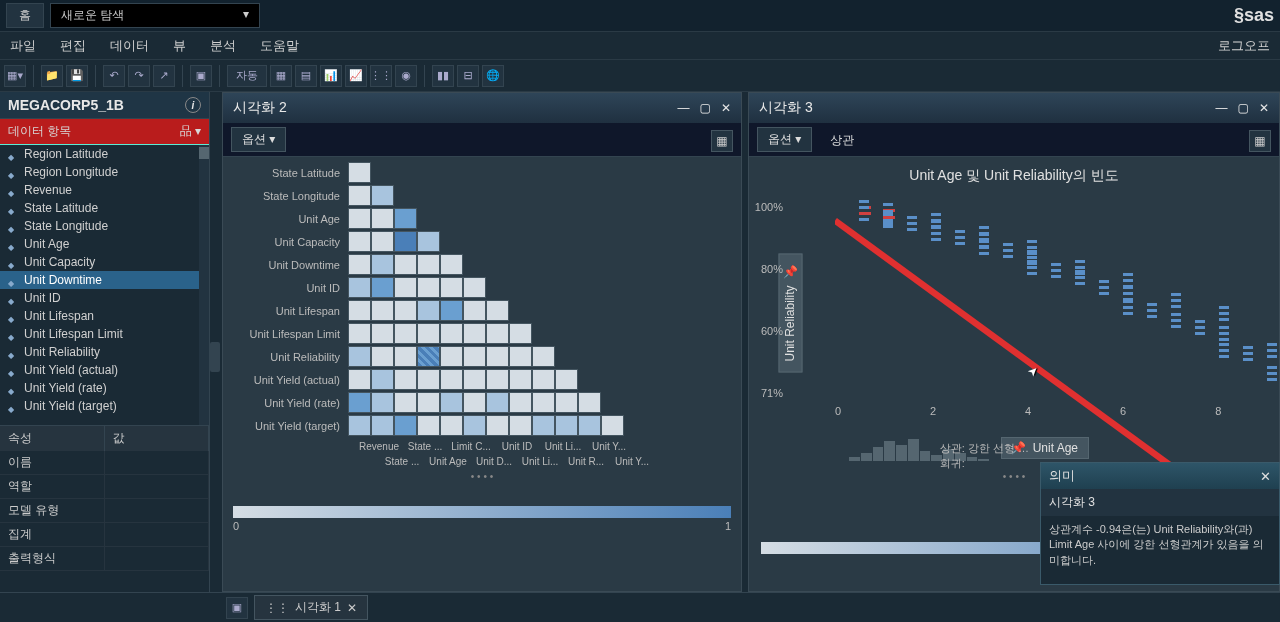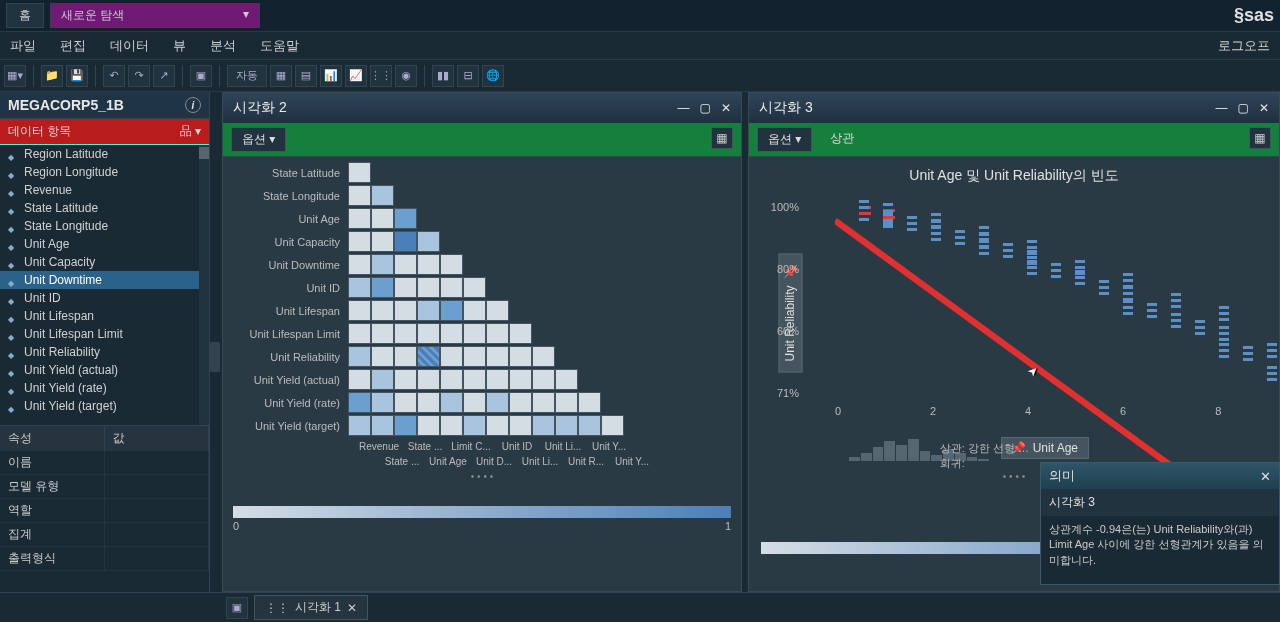--- a/index.html
+++ b/index.html
@@ -22,21 +22,21 @@
   border-bottom: 1px solid #2a3a45;
 }
 .home-btn {
   background: #223340;
   padding: 3px 12px;
   border: 1px solid #334450;
   font-size: 12px;
   color: #ccc;
 }
 .explore-dd {
-  background: #701a75;
+  background: #000000;
   padding: 3px 10px;
   margin-left: 6px;
   border: 1px solid #334450;
   width: 210px;
   display: flex;
   justify-content: space-between;
   color: #ccc;
 }
 .logo {
   margin-left: auto;
@@ -205,24 +205,24 @@
   padding: 6px 10px;
   font-size: 14px;
   color: #e8e8e8;
   display: flex;
   align-items: center;
   justify-content: space-between;
 }
 .win-ctrls { display: flex; gap: 10px; }
 .win-ctrls span { cursor: pointer; font-size: 12px; }
 .viz-toolbar {
-  background: #15803d;
+  background: #0f172a;
   padding: 4px 8px;
   display: flex;
-  align-items: flex-start;
+  align-items: flex-end;
   gap: 8px;
   border-bottom: 1px solid #334450;
 }
 .opt-btn {
   background: #223340;
   padding: 3px 10px;
   border: 1px solid #445560;
   color: #ddd;
 }
 .corr-tab {
@@ -334,21 +334,21 @@
 .y-axis-lbl .pin { display: inline-block; transform: rotate(90deg); }
 .y-ticks {
   position: absolute;
   left: 50px; top: 10px;
   height: 200px;
 }
 .ytick {
   position: absolute;
   font-size: 11px;
   color: #bbb;
-  right: 0;
+  right: 16px;
 }
 .plot {
   position: absolute;
   left: 86px; right: 12px;
   top: 8px; height: 200px;
 }
 .fitline {
   position: absolute;
   left: 0; right: 0; top: 0; bottom: 0;
   pointer-events: none;
@@ -606,25 +606,25 @@
       <div class="props-header">
         <div>속성</div>
         <div>값</div>
       </div>
       <div class="props-body">
           <div class="props-row">
             <div>이름</div>
             <div></div>
           </div>
           <div class="props-row">
-            <div>모델 유형</div>
+            <div>역할</div>
             <div></div>
           </div>
           <div class="props-row">
-            <div>역할</div>
+            <div>모델 유형</div>
             <div></div>
           </div>
           <div class="props-row">
             <div>집계</div>
             <div></div>
           </div>
           <div class="props-row">
             <div>출력형식</div>
             <div></div>
           </div>

